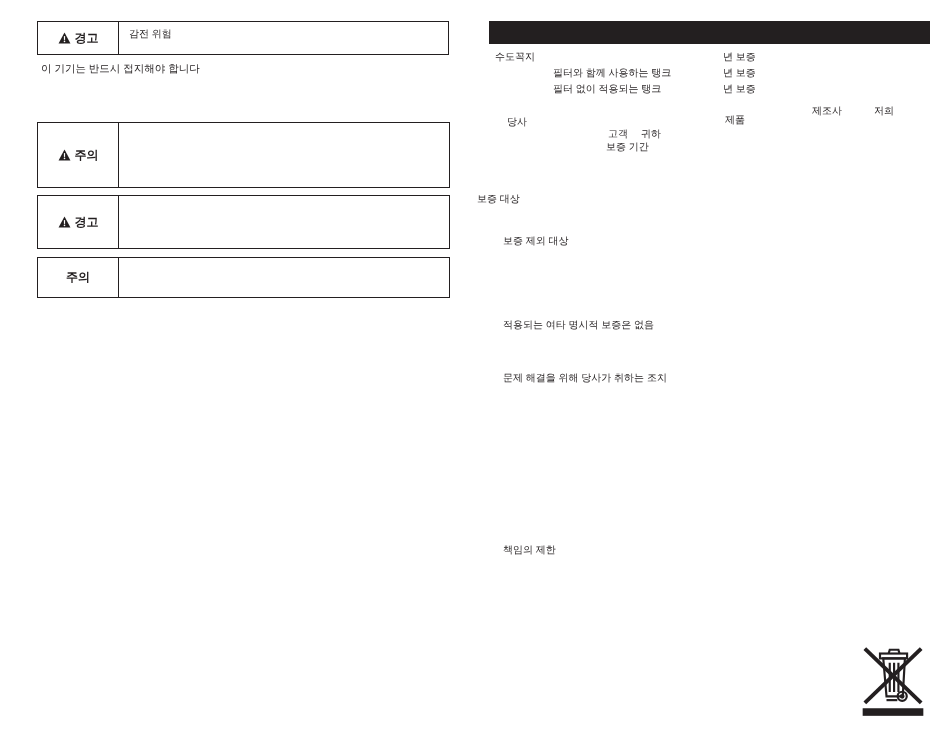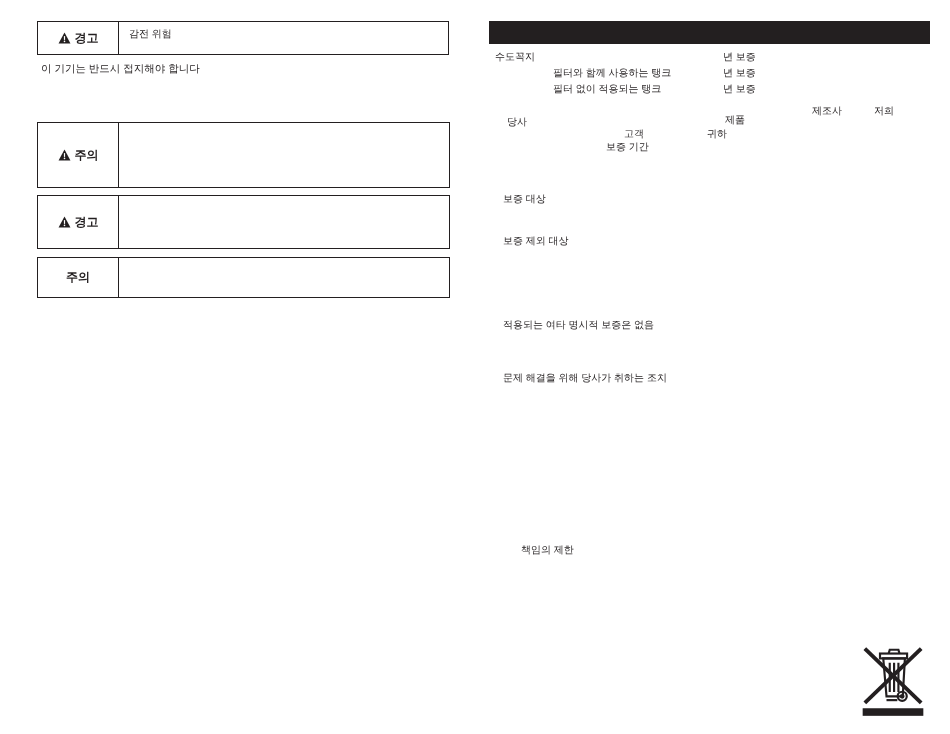--- a/index.html
+++ b/index.html
@@ -121,29 +121,29 @@
   <span class="rtext" style="left:553px; top:66px;">필터와 함께 사용하는 탱크</span>
   <span class="rtext" style="left:723px; top:66px;">년 보증</span>
 
   <span class="rtext" style="left:553px; top:82px;">필터 없이 적용되는 탱크</span>
   <span class="rtext" style="left:723px; top:82px;">년 보증</span>
 
   <span class="rtext" style="left:812px; top:104px;">제조사</span>
   <span class="rtext" style="left:874px; top:104px;">저희</span>
   <span class="rtext" style="left:507px; top:115px;">당사</span>
   <span class="rtext" style="left:725px; top:113px;">제품</span>
-  <span class="rtext" style="left:624px; top:127px;">고객</span>
-  <span class="rtext" style="left:707px; top:127px;">귀하</span>
+  <span class="rtext" style="left:608px; top:127px;">고객</span>
+  <span class="rtext" style="left:641px; top:127px;">귀하</span>
   <span class="rtext" style="left:606px; top:140px;">보증 기간</span>
 
-  <span class="rtext" style="left:503px; top:192px;">보증 대상</span>
+  <span class="rtext" style="left:477px; top:192px;">보증 대상</span>
   <span class="rtext" style="left:503px; top:234px;">보증 제외 대상</span>
   <span class="rtext" style="left:503px; top:318px;">적용되는 여타 명시적 보증은 없음</span>
   <span class="rtext" style="left:503px; top:371px;">문제 해결을 위해 당사가 취하는 조치</span>
-  <span class="rtext" style="left:503px; top:543px;margin-left:18px;">책임의 제한</span>
+  <span class="rtext" style="left:503px; top:543px;">책임의 제한</span>
 
   <div class="weee">
     <svg viewBox="0 0 64 72">
       <g stroke="#231f20" fill="none" stroke-width="2">
         <path d="M23 17 L43 17 L41 52 L26 52 Z"></path>
         <rect x="20" y="12.5" width="25" height="4.5"></rect>
         <path d="M28 12.5 L29 9 L37 9 L38 12.5"></path>
         <line x1="29" y1="21" x2="29" y2="48"></line>
         <line x1="33" y1="21" x2="33" y2="48"></line>
         <line x1="37" y1="21" x2="37" y2="48"></line>

